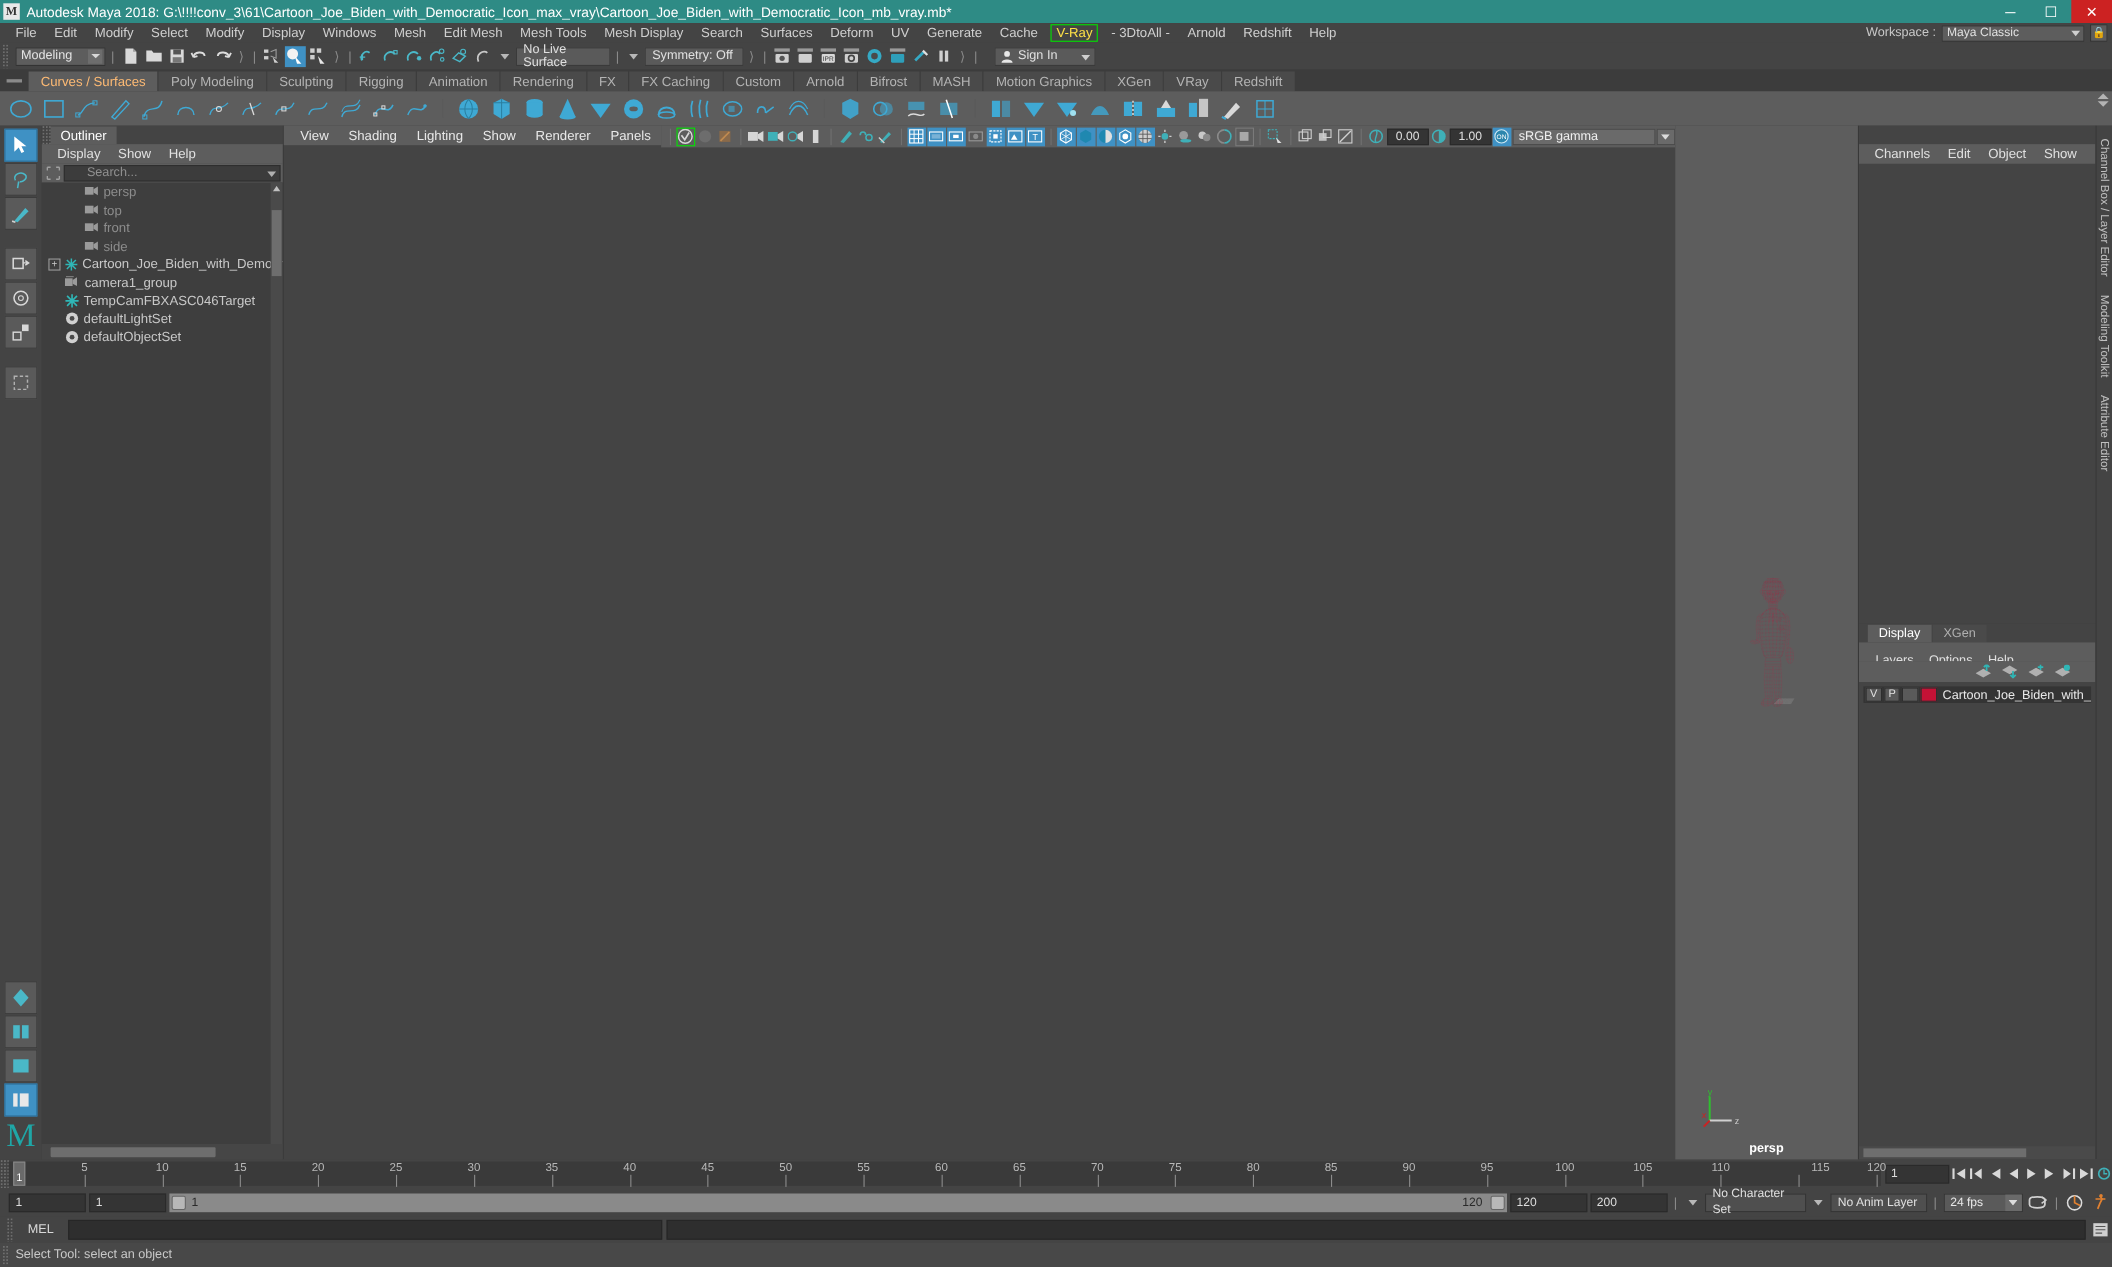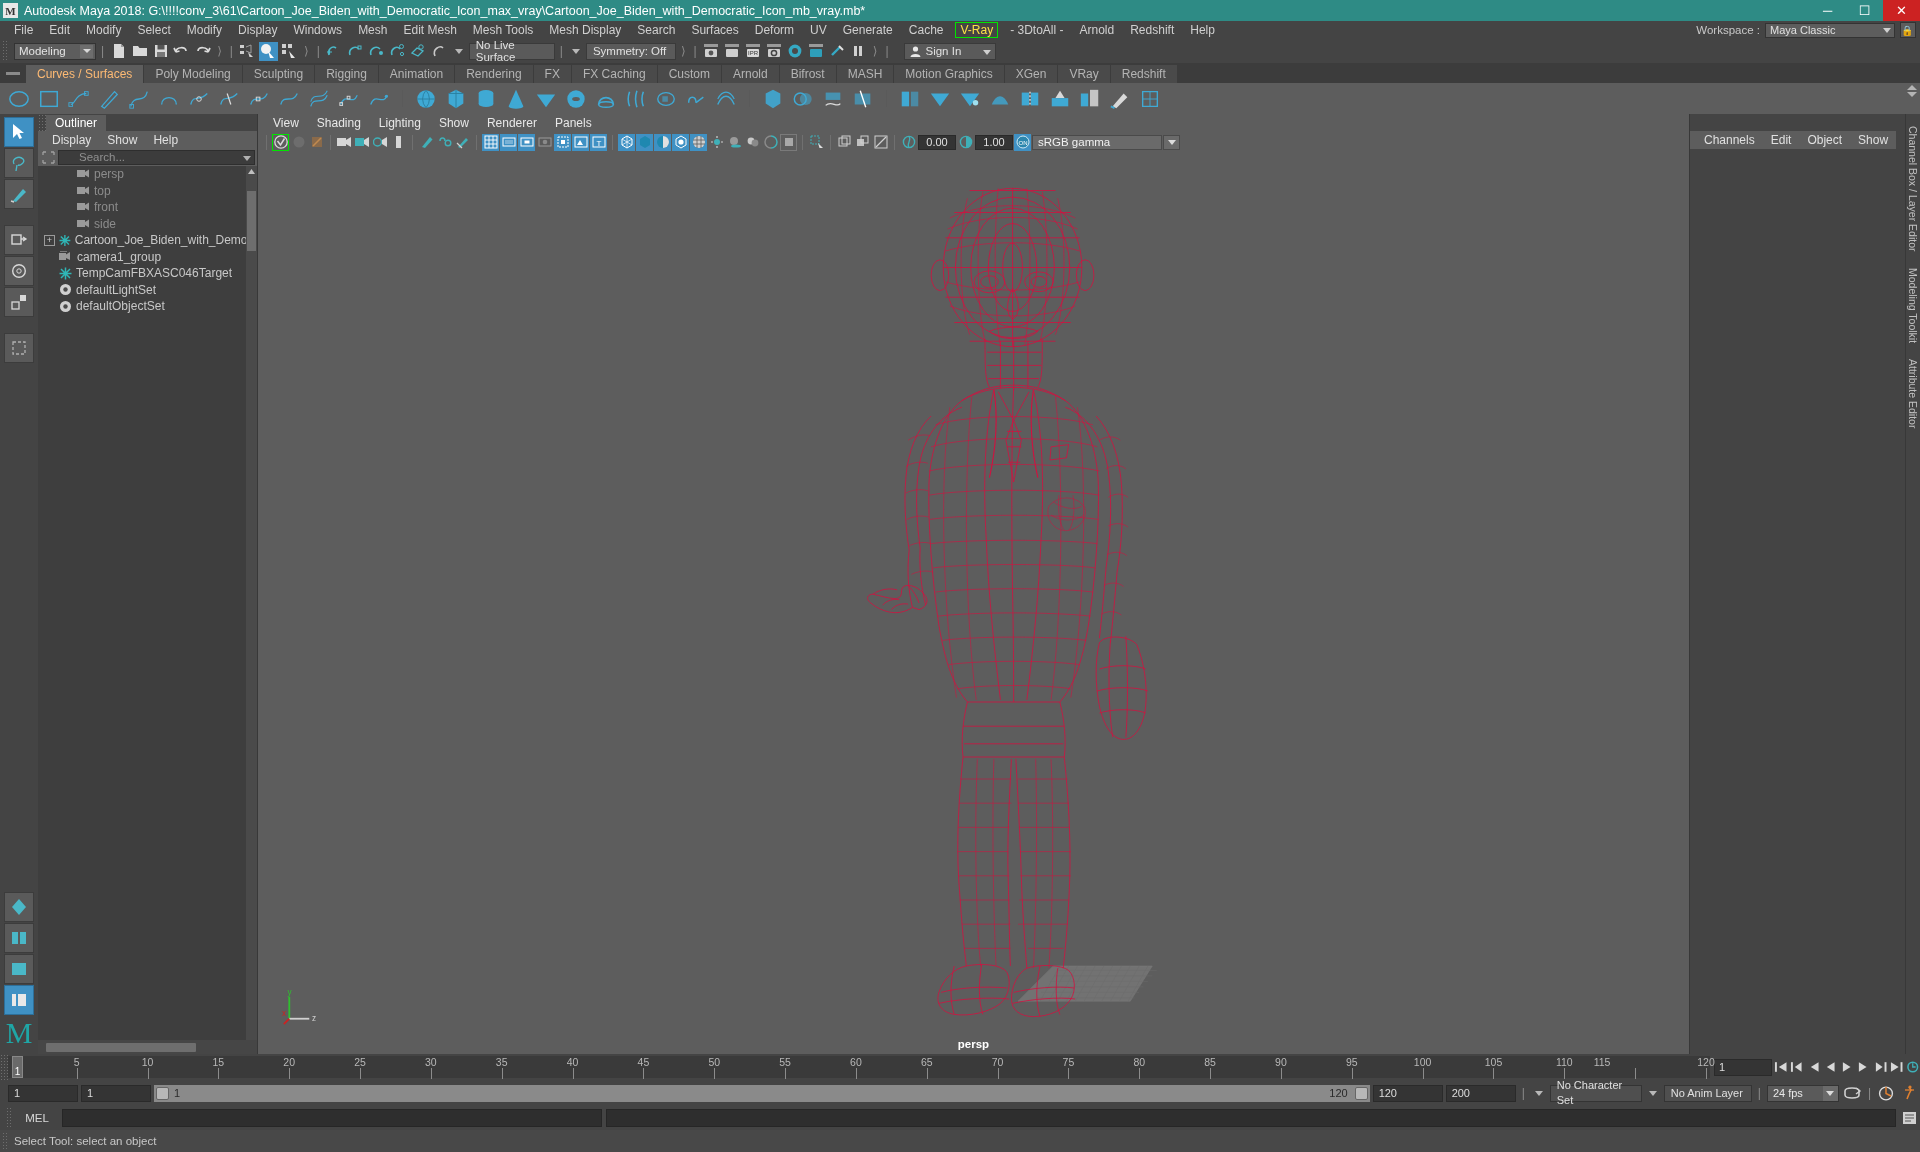--- a/index.html
+++ b/index.html
@@ -128,21 +128,21 @@
   .ol-item .ind { width:14px; flex:none;}
   .ol-item .nm { white-space:nowrap; overflow:hidden; }
   .ol-item.dim .nm { color:#8c8c8c; }
   .ol-scroll { height:14px; background:#464646; display:flex; align-items:center; }
   .ol-scroll .bar { height:9px; background:#6e6e6e; border-radius:1px; margin-left:8px;}
   .ol-vscroll { position:absolute; right:0; top:0; width:11px; height:100%; background:#4a4a4a;}
   .ol-vscroll .th { width:9px; margin:14px 1px 0 1px; height:60px; background:#6e6e6e;}
   .ol-vscroll .ar { width:11px; height:11px; display:flex; align-items:center; justify-content:center;}
 
   
-  .viewwrap { flex:1; display:flex; flex-direction:column; min-width:0; background:#444;
+  .viewwrap { flex:1; display:flex; min-width:0; background:#444;
               border-right:1px solid #383838;}
   .vp-menus { height:18px; background:#5d5d5d; display:flex; align-items:center; font-size:12px;
               padding-left:6px; color:#e8e8e8;}
   .vp-menus span { padding:0 9px;}
   .vp-tools { height:20px; background:#5d5d5d; display:flex; align-items:center; gap:1px;
               padding-left:4px;}
   .vbtn { width:17px; height:17px; display:flex; align-items:center; justify-content:center; flex:none;}
   .vbtn.on { background:#3f91c4;}
   .vbtn.vray { border:1px solid #00e400; }
   .vsep { width:1px; height:15px; background:#707070; margin:0 4px; flex:none;}
@@ -151,21 +151,21 @@
   .gammabox { width:130px; height:15px; background:#6a6a6a; border:1px solid #4a4a4a; color:#f0f0f0;
       font-size:11.5px; padding-left:5px; line-height:13px;}
   .gammaarrow { width:17px; height:15px; background:#6a6a6a; border:1px solid #4a4a4a; display:flex;
       align-items:center; justify-content:center;}
   .vp-canvas { flex:1; background:#5d5d5d; position:relative; overflow:hidden; }
   .camlabel { position:absolute; bottom:4px; left:0; right:0; text-align:center; color:#ffffff;
       font-size:11.5px; font-weight:bold;}
   .axisgiz { position:absolute; left:24px; bottom:28px; width:40px; height:40px;}
 
   
-  .rightpanel { width:215px; background:#444444; display:flex; flex-direction:row; flex:none;gap:43px;}
+  .rightpanel { width:215px; background:#444444; display:flex; flex-direction:column; flex:none;}
   .cb-menus { height:18px; background:#5d5d5d; display:flex; align-items:center; font-size:12px;
               padding-left:6px; color:#e0e0e0;}
   .cb-menus span { padding:0 8px;}
   .cb-body { flex:1; background:#444444; }
   .lay-tabrow { height:17px; display:flex; align-items:flex-end; background:#444; padding-left:8px;}
   .lay-tab { height:16px; line-height:16px; font-size:11.5px; padding:0 10px; background:#4a4a4a;
              color:#b0b0b0; margin-right:1px;}
   .lay-tab.active { background:#5d5d5d; color:#fff;}
   .lay-menus { height:17px; background:#5d5d5d; display:flex; align-items:center; font-size:11.5px;
                padding-left:8px; color:#e0e0e0;}
@@ -1335,21 +1335,21 @@
         <div class="tl-num" style="left: 1272.96px;">90</div>
         <div class="tl-tick" style="left: 1343.8px;"></div>
         <div class="tl-num" style="left: 1343.8px;">95</div>
         <div class="tl-tick" style="left: 1414.64px;"></div>
         <div class="tl-num" style="left: 1414.64px;">100</div>
         <div class="tl-tick" style="left: 1485.48px;"></div>
         <div class="tl-num" style="left: 1485.48px;">105</div>
         <div class="tl-tick" style="left: 1556.32px;"></div>
         <div class="tl-num" style="left: 1556.32px;">110</div>
         <div class="tl-tick" style="left: 1627.16px;"></div>
-        <div class="tl-num" style="left: 1594px; text-align: center;">115</div>
+        <div class="tl-num" style="left: 1647px; text-align: center;">115</div>
         <div class="tl-tick" style="left: 1698px;"></div>
         <div class="tl-num" style="left: 1698px;">120</div>
       </div>
     <div class="tl-right">
       <div class="tl-frame">1</div>
       <svg width="15" height="14" viewBox="0 0 15 14">
           <rect x="1" y="2" width="2" height="10" fill="#d8d8d8"></rect>
           <path d="M13 2 L5 7 L13 12Z" fill="#d8d8d8"></path>
         </svg>
       <svg width="15" height="14" viewBox="0 0 15 14">

